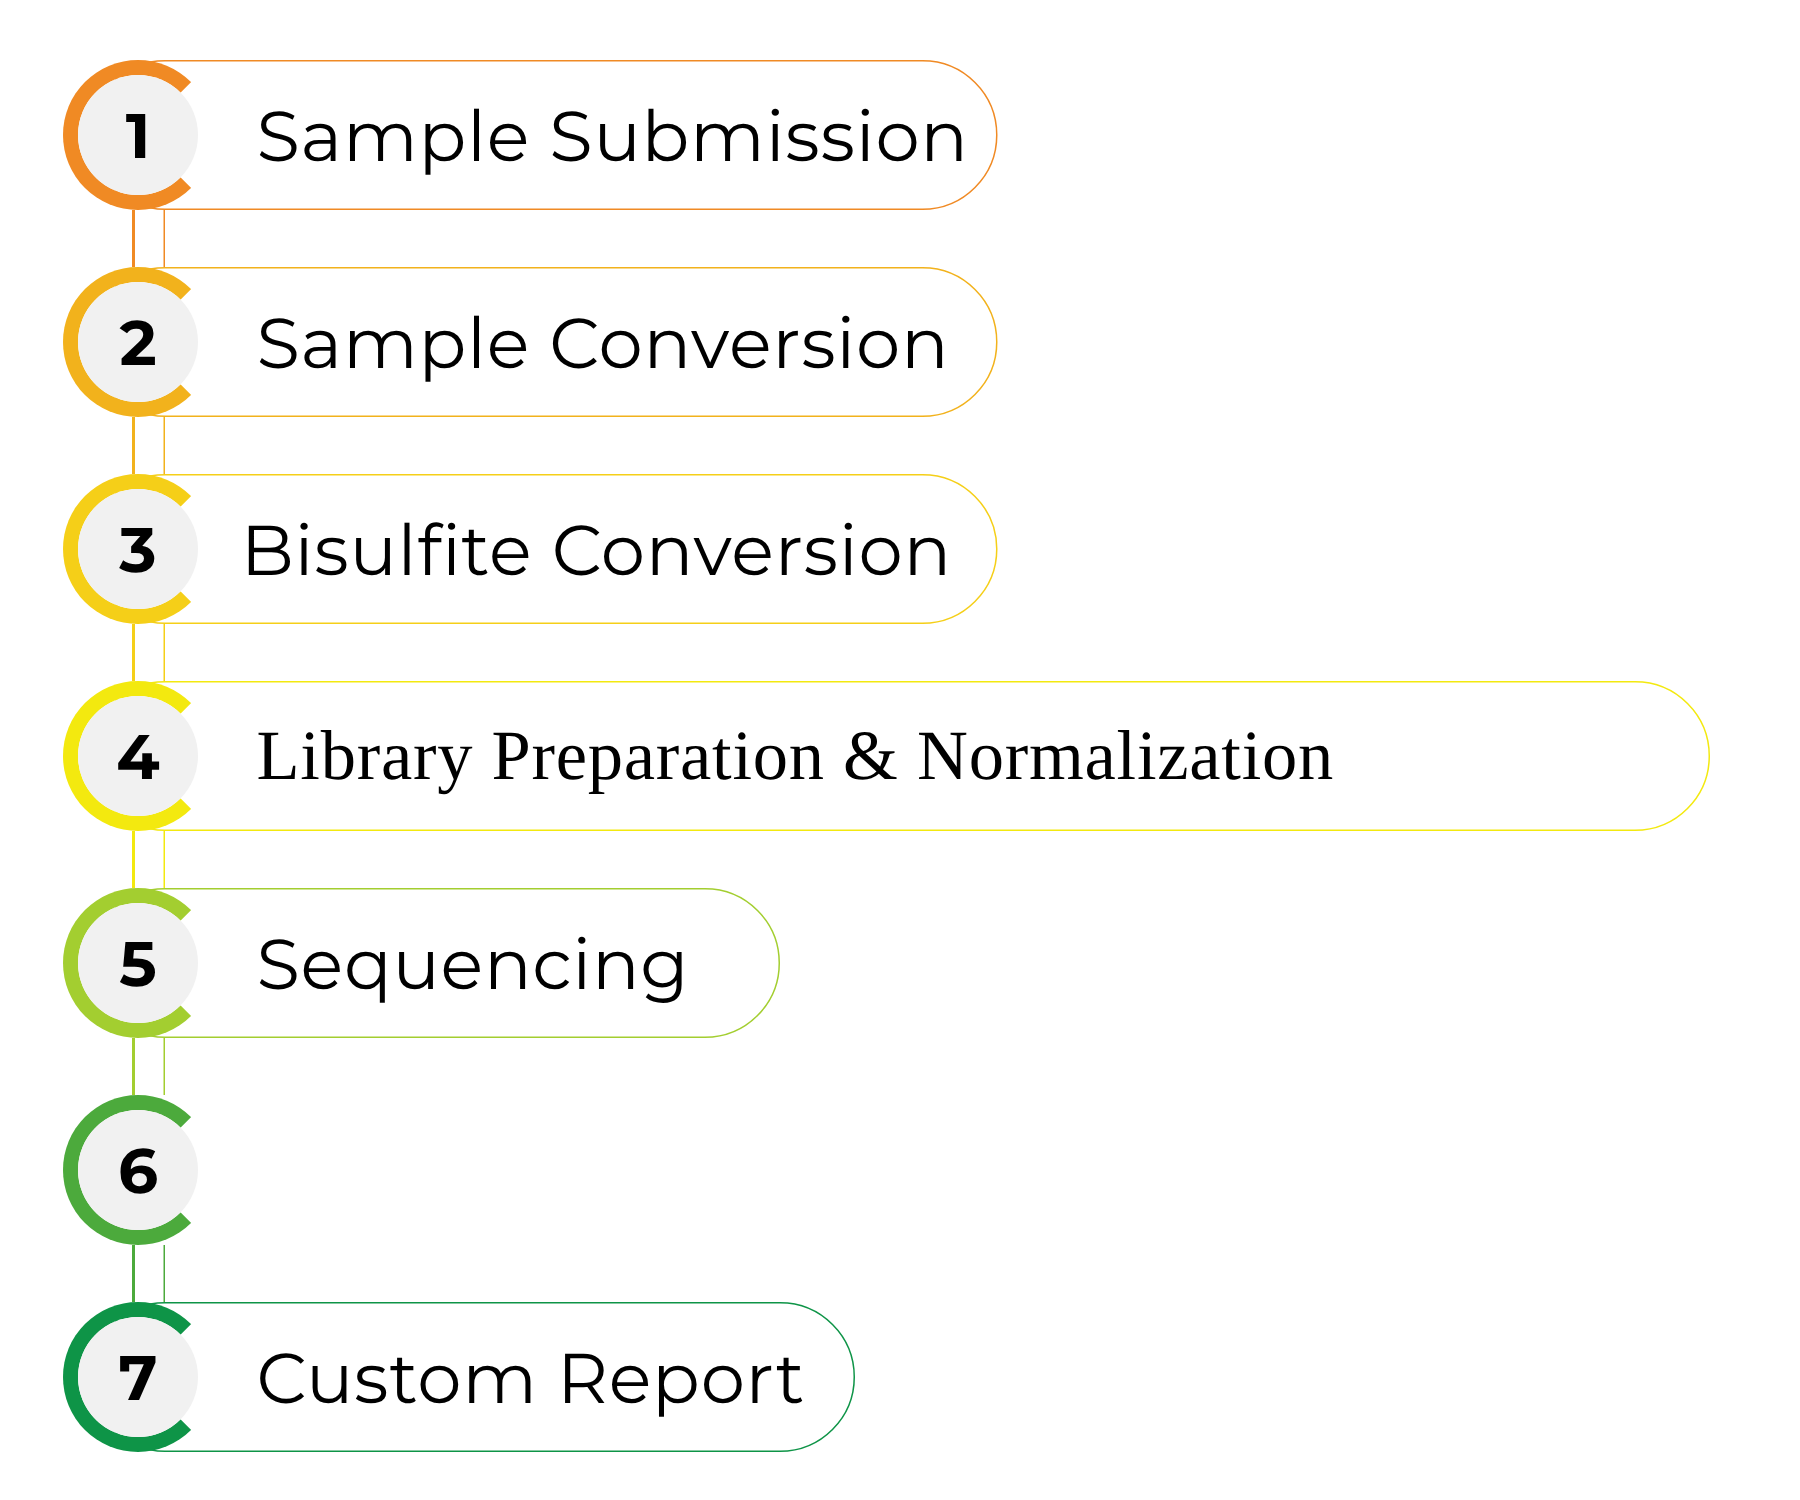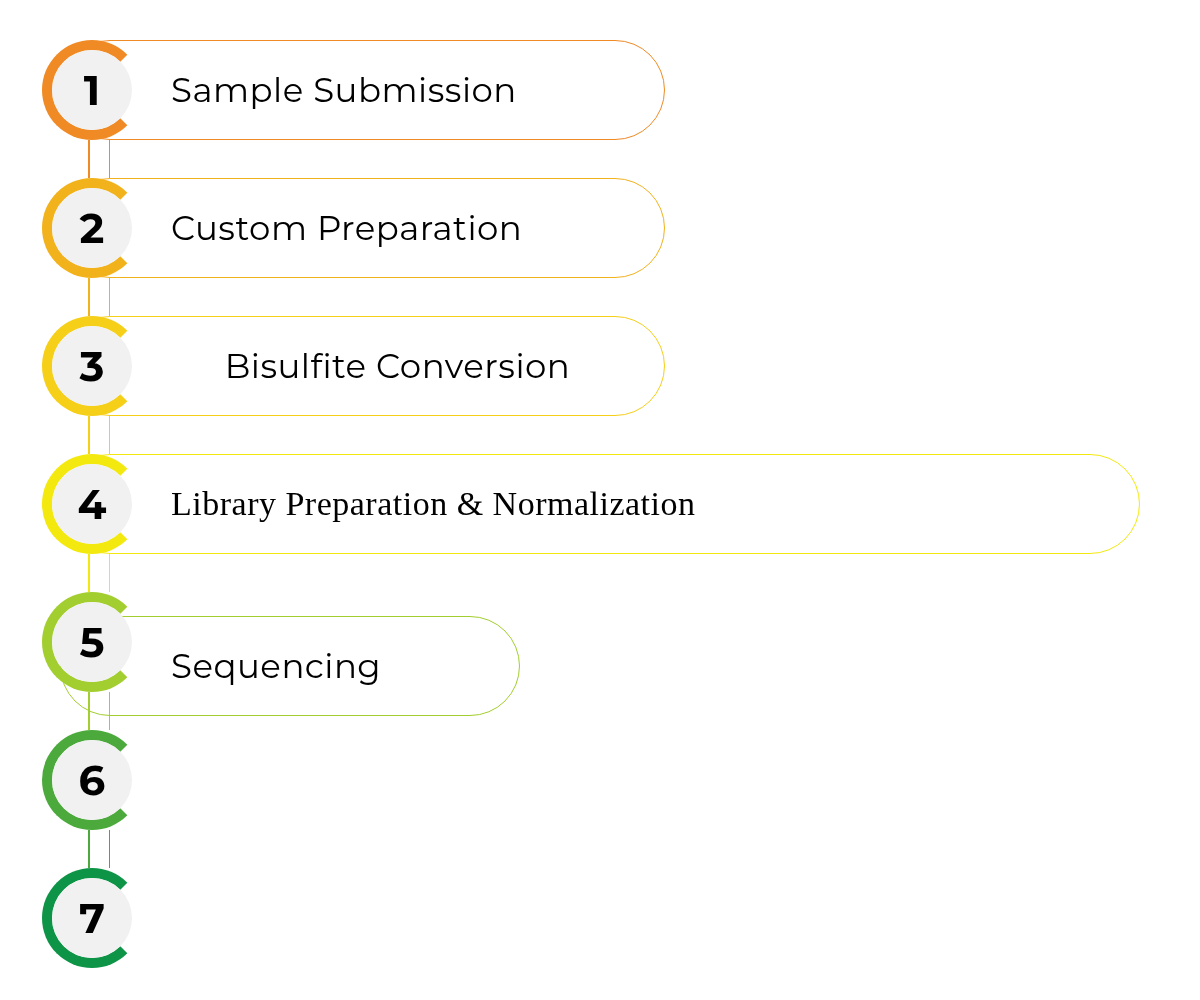--- a/index.html
+++ b/index.html
@@ -28,21 +28,21 @@
     border-radius: 55px;
     border: 1.5px solid var(--c);
     box-sizing: border-box;
     background: #ffffff;
     display: flex;
     align-items: center;
     padding-left: 110px;  
     padding-right: 40px;
   }
   .capsule span.label {
-    font-size: 34px;
+    font-size: 47px;
     font-weight: 400;
     letter-spacing: 0.5px;
     color: #000000;
     white-space: nowrap;
   }
   
   .badge {
     position: absolute;
     left: 22px;
     top: 0;
@@ -113,21 +113,21 @@
       <div class="badge">
         <div class="arc"></div>
         <div class="circle">
           <span class="num">1</span>
         </div>
       </div>
       <div class="connector"></div>
     </div>
     <div class="step" style="--c: #f2b21c;">
       <div class="capsule" style="width: 605px;">
-        <span class="label">Custom Preparation</span>
+        <span class="label">Sample Conversion</span>
       </div>
       <div class="badge">
         <div class="arc"></div>
         <div class="circle">
           <span class="num">2</span>
         </div>
       </div>
       <div class="connector"></div>
     </div>
     <div class="step" style="--c: #f5cf18;">
@@ -148,41 +148,44 @@
       </div>
       <div class="badge">
         <div class="arc"></div>
         <div class="circle">
           <span class="num">4</span>
         </div>
       </div>
       <div class="connector"></div>
     </div>
     <div class="step" style="--c: #a3ce30;">
-      <div class="capsule" style="width: 460px; margin-top: 24px;">
+      <div class="capsule" style="width: 460px;">
         <span class="label">Sequencing</span>
       </div>
       <div class="badge">
         <div class="arc"></div>
         <div class="circle">
           <span class="num">5</span>
         </div>
       </div>
       <div class="connector"></div>
     </div>
     <div class="step" style="--c: #4caa3c;">
       <div class="badge">
         <div class="arc"></div>
         <div class="circle">
           <span class="num">6</span>
         </div>
       </div>
       <div class="connector"></div>
     </div>
     <div class="step" style="--c: #0e9447;">
+      <div class="capsule" style="width: 510px;">
+        <span class="label">Custom Report</span>
+      </div>
       <div class="badge">
         <div class="arc"></div>
         <div class="circle">
           <span class="num">7</span>
         </div>
       </div>
     </div>
   </div>
 
 </body></html>

